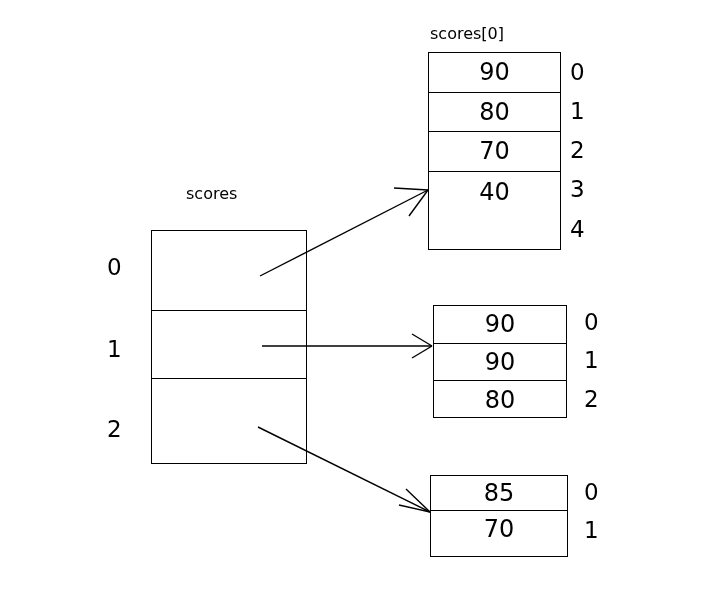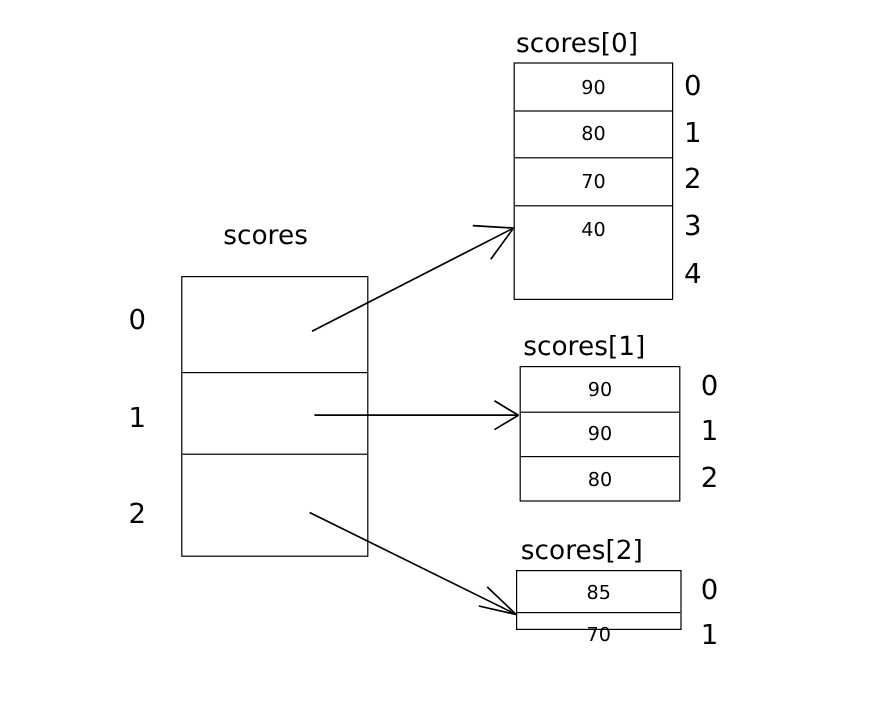--- a/index.html
+++ b/index.html
@@ -11,21 +11,21 @@
     position: relative;
     width: 726px;
     height: 590px;
     background: #ffffff;
     font-family: "DejaVu Sans", sans-serif;
     color: #000000;
     overflow: hidden;
   }
   .label {
     position: absolute;
-    font-size: 22px;
+    font-size: 16px;
     line-height: 1;
     color: #000;
     white-space: nowrap;
   }
   .idx {
     position: absolute;
     font-size: 23px;
     line-height: 1;
     color: #000;
     white-space: nowrap;
@@ -36,21 +36,21 @@
     box-sizing: border-box;
     background: transparent;
   }
   .cell {
     position: relative;
     box-sizing: border-box;
     border-bottom: 1px solid #000;
     display: flex;
     align-items: center;
     justify-content: center;
-    font-size: 16px;
+    font-size: 24px;
     color: #000;
   }
   .cell:last-child { border-bottom: none; }
   .cell.empty { justify-content: flex-start; }
   #arrows {
     position: absolute;
     left: 0;
     top: 0;
     width: 726px;
     height: 590px;
@@ -80,32 +80,30 @@
     <div class="cell" style="height:39.6px;">80</div>
     <div class="cell" style="height:39.6px;">70</div>
     <div class="cell" style="height:39.6px;">40</div>
   </div>
   <div class="idx" style="left:570px; top:61px;">0</div>
   <div class="idx" style="left:570px; top:100px;">1</div>
   <div class="idx" style="left:570px; top:139px;">2</div>
   <div class="idx" style="left:570px; top:178px;">3</div>
   <div class="idx" style="left:570px; top:218px;">4</div>
 
-  <div class="label" style="left:436px; top:279px;">scores[1]</div>
   <div class="box" style="left:433px; top:305px; width:134px; height:113px;">
     <div class="cell" style="height:37.6px;">90</div>
     <div class="cell" style="height:37.6px;">90</div>
     <div class="cell" style="height:37.6px;">80</div>
   </div>
   <div class="idx" style="left:584px; top:311px;">0</div>
   <div class="idx" style="left:584px; top:349px;">1</div>
   <div class="idx" style="left:584px; top:388px;">2</div>
 
-  <div class="label" style="left:434px; top:449px;">scores[2]</div>
-  <div class="box" style="left:430px; top:475px; width:138px; height:50px;">
+  <div class="box" style="left:430px; top:475px; width:138px; height:82px;">
     <div class="cell" style="height:35px;">85</div>
     <div class="cell" style="height:35px;">70</div>
   </div>
   <div class="idx" style="left:584px; top:481px;">0</div>
   <div class="idx" style="left:584px; top:519px;">1</div>
 
   <svg id="arrows" viewBox="0 0 726 590">
     <g stroke="#000000" stroke-width="1.4" fill="none">
 
       <g>

